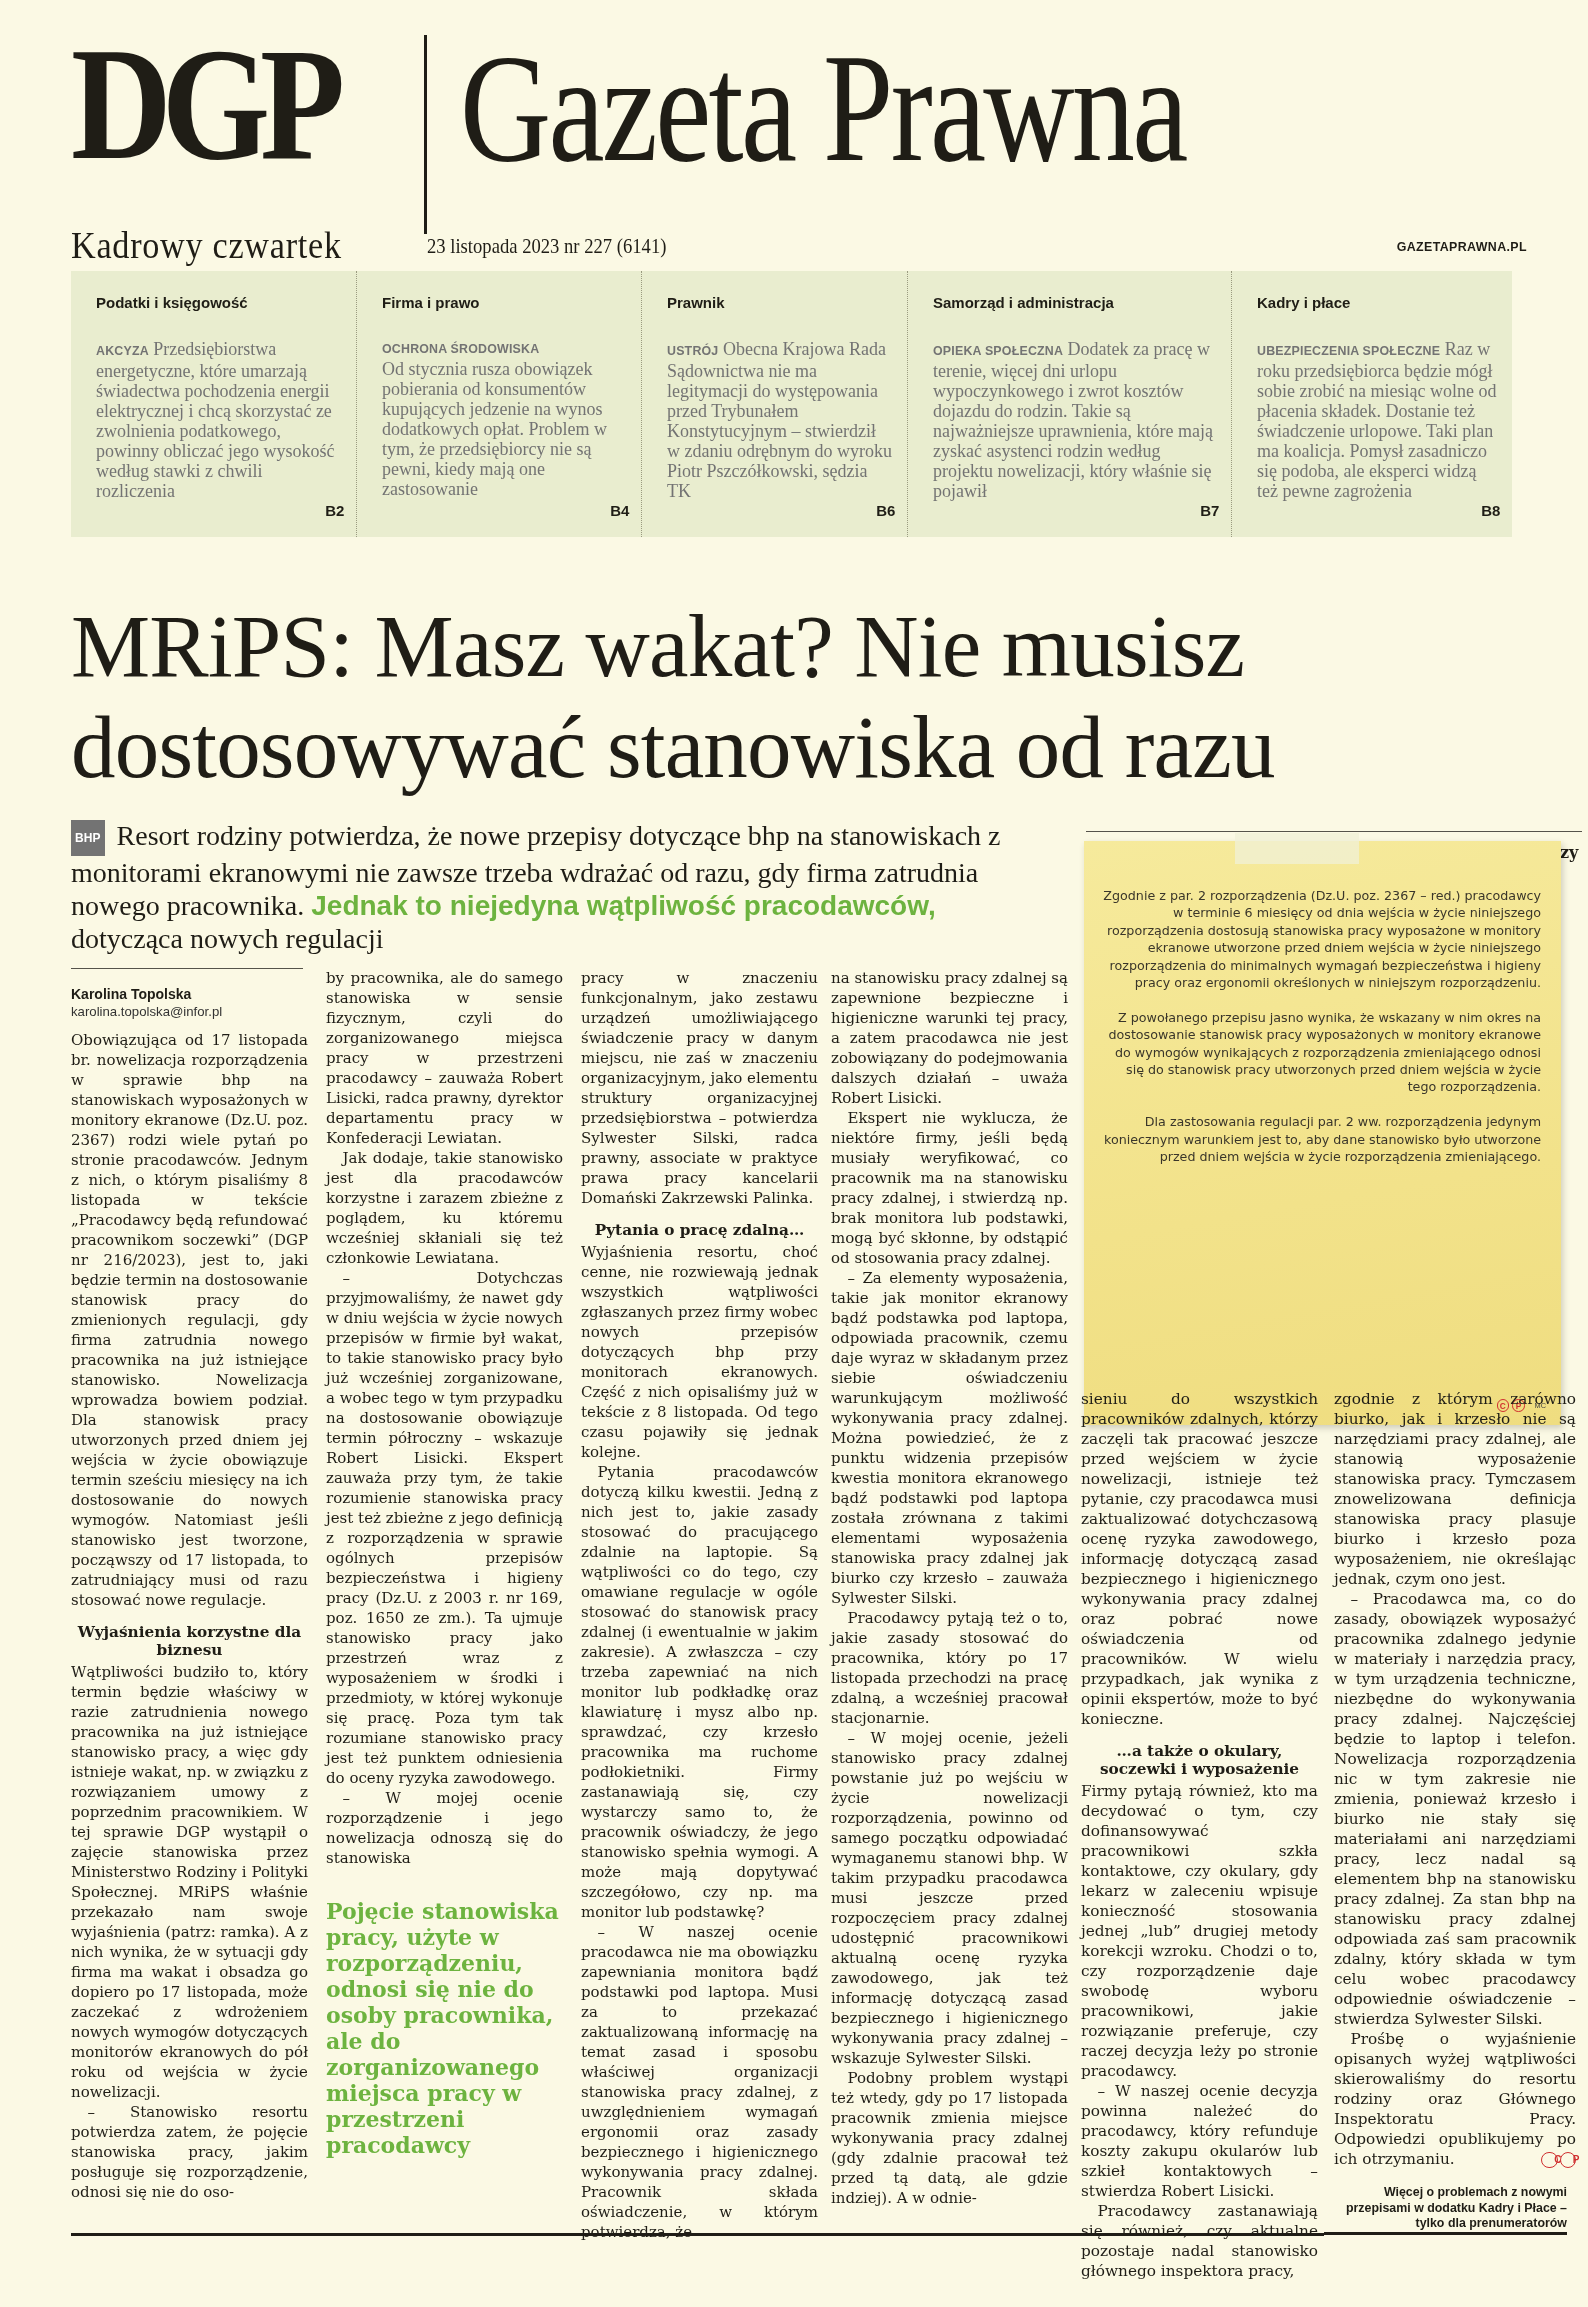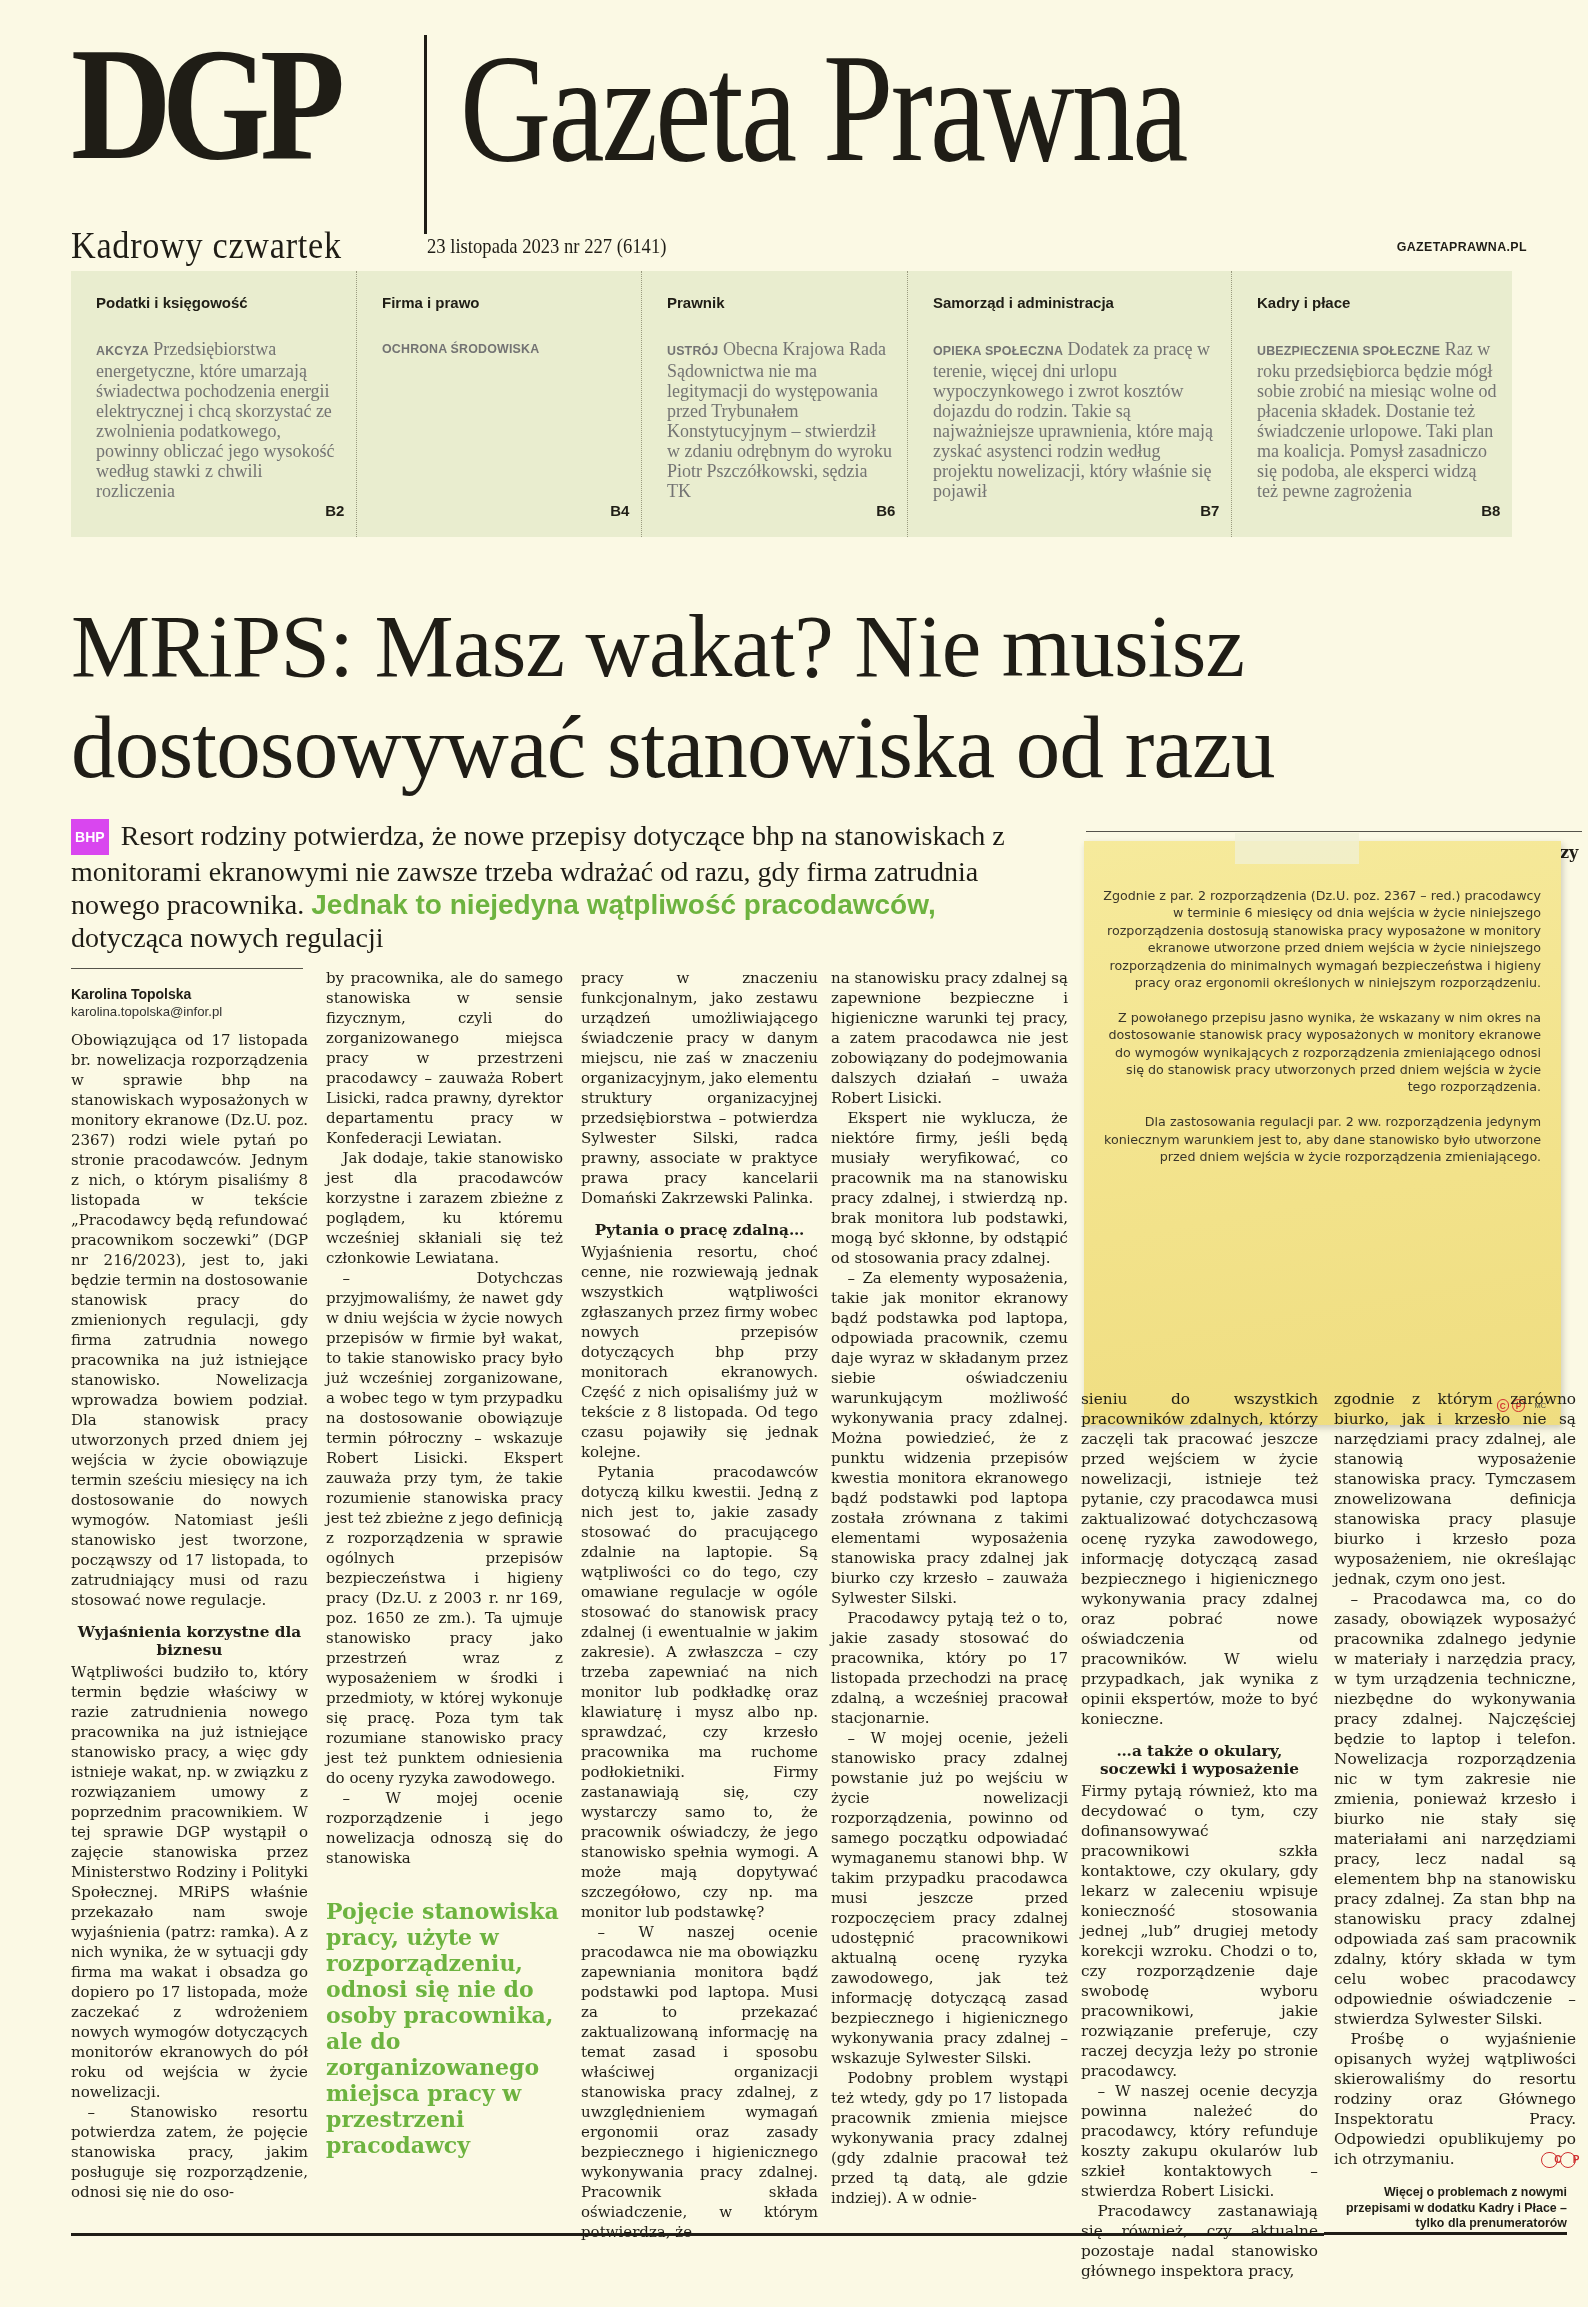--- a/index.html
+++ b/index.html
@@ -63,22 +63,22 @@
   .headline {
     position:absolute; left:71px; top:596px; width:1473px;
     font-family:"Liberation Serif", serif; font-size:89px; line-height:101px;
     letter-spacing:-0.8px; color:#1f1d16;
   }
   .lead {
     position:absolute; left:71px; top:819px; width:952px;
     font-family:"Liberation Serif", serif; font-size:28px; line-height:33px; color:#1f1d16;
   }
   .lead .badge {
-    display:inline-block; background:#d946ef; color:#fff;
-    font-family:"Liberation Sans", sans-serif; font-weight:bold; font-size:14px;
+    display:inline-block; background:#737373; color:#fff;
+    font-family:"Liberation Sans", sans-serif; font-weight:bold; font-size:12px;
     padding:1.7px 4.1px; vertical-align:3.3px; margin-right:5px;
   }
   .lead .accent { color:#6db33f; font-family:"Liberation Sans", sans-serif; font-weight:bold; }
   
   .byline { position:absolute; left:71px; top:968px; width:232px; border-top:1.7px solid #55534a; padding-top:17px; }
   .byline .name { font-family:"Liberation Sans", sans-serif; font-weight:bold; font-size:14px; }
   .byline .email { font-family:"Liberation Sans", sans-serif; font-size:13.2px; color:#333; margin-top:1.7px; }
   
   .col {
     position:absolute; font-family:"DejaVu Serif", serif; font-size:15px; line-height:20px;
@@ -149,21 +149,21 @@
 </div>
 
 <div class="teasers">
   <div class="teaser" style="width:285px">
     <h3>Podatki i księgowość</h3>
     <p><span class="kicker">AKCYZA</span><span> Przedsiębiorstwa energetyczne, które umarzają świadectwa pochodzenia energii elektrycznej i chcą skorzystać ze zwolnienia podatkowego, powinny obliczać jego wysokość według stawki z chwili rozliczenia</span></p>
     <span class="page-ref">B2</span>
   </div>
   <div class="teaser" style="width:285px">
     <h3>Firma i prawo</h3>
-    <p><span class="kicker" style="display:block">OCHRONA ŚRODOWISKA</span></p>
+    <p><span class="kicker" style="display:block">OCHRONA ŚRODOWISKA</span><span> Od stycznia rusza obowiązek pobierania od konsumentów kupujących jedzenie na wynos dodatkowych opłat. Problem w tym, że przedsiębiorcy nie są pewni, kiedy mają one zastosowanie</span></p>
     <span class="page-ref">B4</span>
   </div>
   <div class="teaser" style="width:266px">
     <h3>Prawnik</h3>
     <p><span class="kicker">USTRÓJ</span><span> Obecna Krajowa Rada Sądownictwa nie ma legitymacji do występowania przed Trybunałem Konstytucyjnym – stwierdził w zdaniu odrębnym do wyroku Piotr Pszczółkowski, sędzia TK</span></p>
     <span class="page-ref">B6</span>
   </div>
   <div class="teaser" style="width:324px">
     <h3>Samorząd i administracja</h3>
     <p><span class="kicker">OPIEKA SPOŁECZNA</span><span> Dodatek za pracę w terenie, więcej dni urlopu wypoczynkowego i zwrot kosztów dojazdu do rodzin. Takie są najważniejsze uprawnienia, które mają zyskać asystenci rodzin według projektu nowelizacji, który właśnie się pojawił</span></p>

